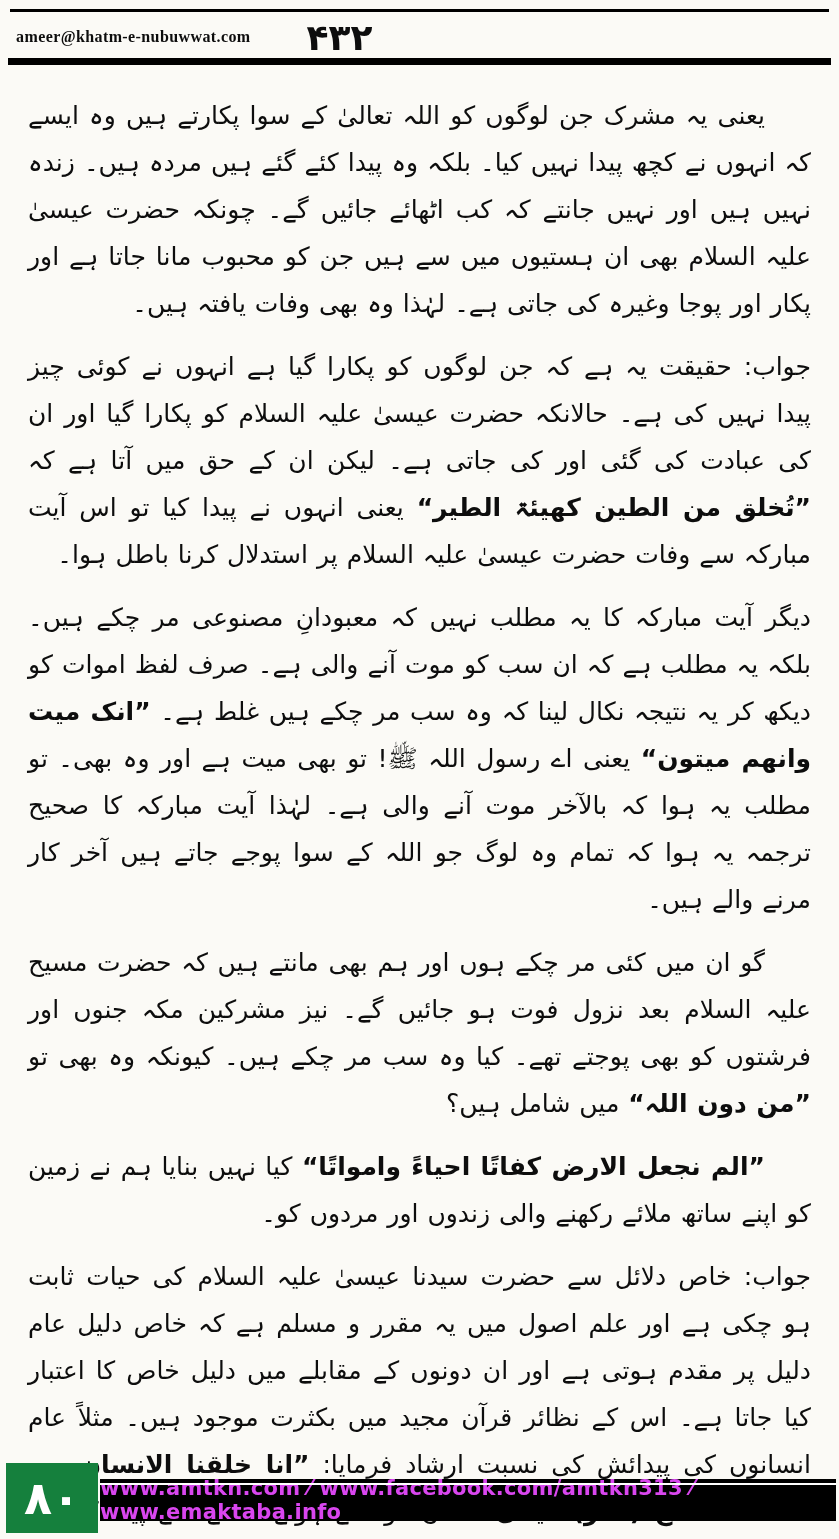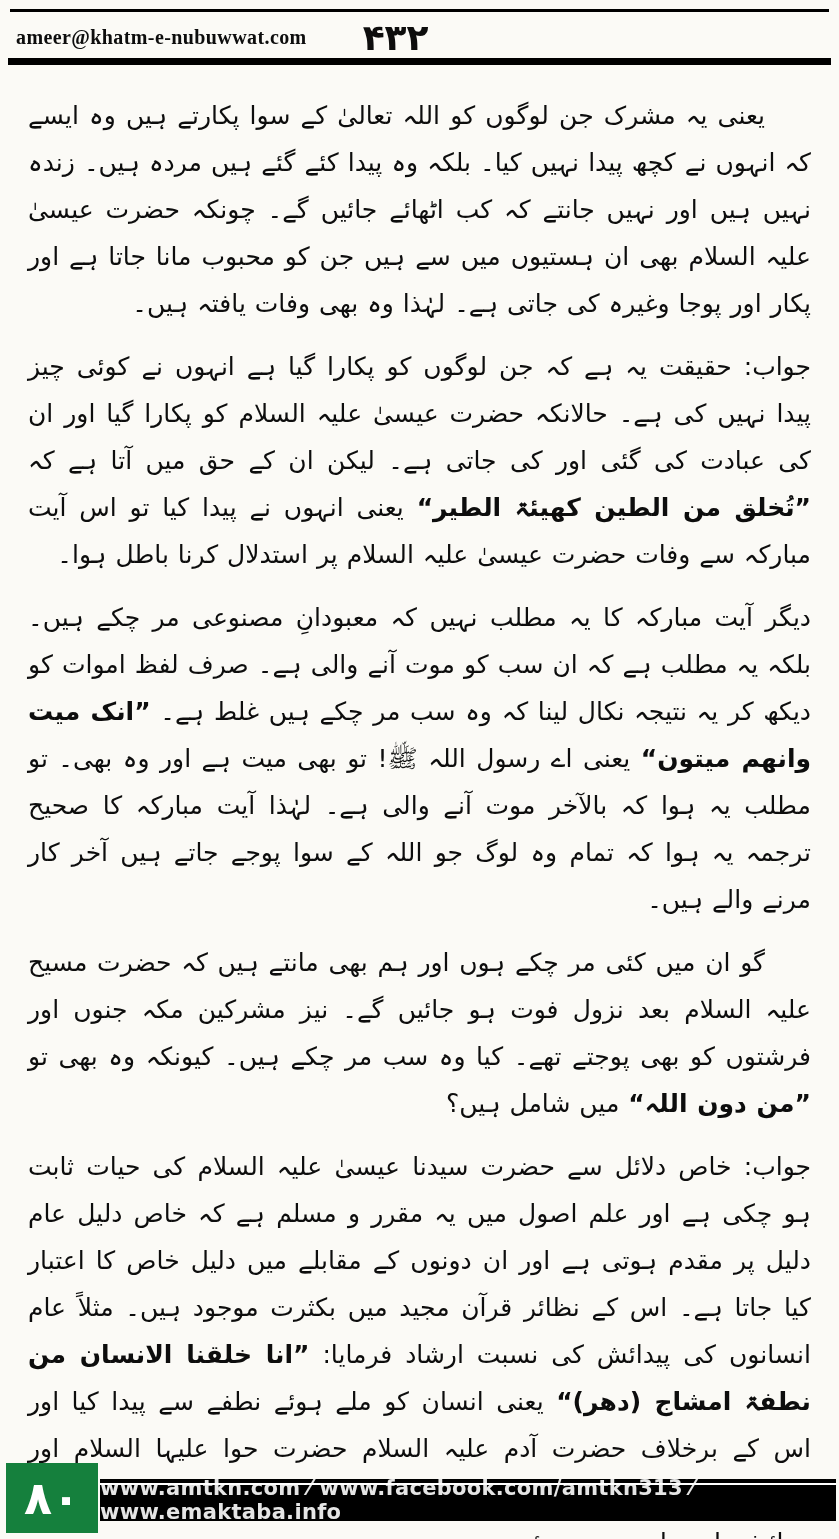--- a/index.html
+++ b/index.html
@@ -18,21 +18,21 @@
     height:3px; background:#000;
   }
   .header {
     position:absolute; top:16px; left:16px; right:14px;
     height:42px;
     display:flex; align-items:center;
     direction:ltr;
   }
   .email {
     font-family:"Liberation Serif","DejaVu Serif",serif;
-    font-weight:700; font-size:20px; letter-spacing:.4px;
+    font-weight:700; font-size:16px; letter-spacing:.4px;
   }
   .pagenum-top {
     font-size:36px; font-weight:700;
     margin-left:56px;
   }
   .book-title {
     margin-left:auto;
     font-size:21px; font-weight:600;
     direction:rtl;
   }
@@ -62,21 +62,21 @@
   }
   .pagenum-box {
     position:absolute; left:6px; bottom:6px;
     width:92px; height:70px;
     background:#15803d; color:#fff;
     display:flex; align-items:center; justify-content:center;
     font-size:46px; font-weight:700;
   }
   .footer-bar {
     position:absolute; left:100px; right:3px; bottom:18px;
-    height:42px; background:#000; color:#e5e5e5;
+    height:42px; background:#000; color:#d946ef;
     display:flex; align-items:center; justify-content:center;
     font-size:21px; font-weight:700;
     letter-spacing:.3px;
   }
   .footer-bar::before {
     content:""; position:absolute; top:4px; left:0; right:0;
     height:2px; background:#fff;
   }
 </style>
 </head>
@@ -97,20 +97,21 @@
 
     <p class="para indent">یعنی یہ مشرک جن لوگوں کو اللہ تعالیٰ کے سوا پکارتے ہیں وہ ایسے کہ انہوں نے کچھ پیدا نہیں کیا۔ بلکہ وہ پیدا کئے گئے ہیں مردہ ہیں۔ زندہ نہیں ہیں اور نہیں جانتے کہ کب اٹھائے جائیں گے۔ چونکہ حضرت عیسیٰ علیہ السلام بھی ان ہستیوں میں سے ہیں جن کو محبوب مانا جاتا ہے اور پکار اور پوجا وغیرہ کی جاتی ہے۔ لہٰذا وہ بھی وفات یافتہ ہیں۔</p>
 
     <p class="para"><span>جواب:   حقیقت یہ ہے کہ جن لوگوں کو پکارا گیا ہے انہوں نے کوئی چیز پیدا نہیں کی ہے۔ حالانکہ حضرت عیسیٰ علیہ السلام کو پکارا گیا اور ان کی عبادت کی گئی اور کی جاتی ہے۔ لیکن ان کے حق میں آتا ہے کہ </span><span class="q">”تُخلق من الطین کھیئۃ الطیر“</span><span> یعنی انہوں نے پیدا کیا تو اس آیت مبارکہ سے وفات حضرت عیسیٰ علیہ السلام پر استدلال کرنا باطل ہوا۔</span></p>
 
     <p class="para"><span>دیگر آیت مبارکہ کا یہ مطلب نہیں کہ معبودانِ مصنوعی مر چکے ہیں۔ بلکہ یہ مطلب ہے کہ ان سب کو موت آنے والی ہے۔ صرف لفظ اموات کو دیکھ کر یہ نتیجہ نکال لینا کہ وہ سب مر چکے ہیں غلط ہے۔ </span><span class="q">”انک میت وانھم میتون“</span><span> یعنی اے رسول اللہ ﷺ! تو بھی میت ہے اور وہ بھی۔ تو مطلب یہ ہوا کہ بالآخر موت آنے والی ہے۔ لہٰذا آیت مبارکہ کا صحیح ترجمہ یہ ہوا کہ تمام وہ لوگ جو اللہ کے سوا پوجے جاتے ہیں آخر کار مرنے والے ہیں۔</span></p>
 
     <p class="para indent"><span>گو ان میں کئی مر چکے ہوں اور ہم بھی مانتے ہیں کہ حضرت مسیح علیہ السلام بعد نزول فوت ہو جائیں گے۔ نیز مشرکین مکہ جنوں اور فرشتوں کو بھی پوجتے تھے۔ کیا وہ سب مر چکے ہیں۔ کیونکہ وہ بھی تو </span><span class="q">”من دون اللہ“</span><span> میں شامل ہیں؟</span></p>
 
 
+    <p class="para indent"><span class="q">”الم نجعل الارض کفاتًا احیاءً وامواتًا“</span><span> کیا نہیں بنایا ہم نے زمین کو اپنے ساتھ ملائے رکھنے والی زندوں اور مردوں کو۔</span></p>
 
     <p class="para"><span>جواب:   خاص دلائل سے حضرت سیدنا عیسیٰ علیہ السلام کی حیات ثابت ہو چکی ہے اور علم اصول میں یہ مقرر و مسلم ہے کہ خاص دلیل عام دلیل پر مقدم ہوتی ہے اور ان دونوں کے مقابلے میں دلیل خاص کا اعتبار کیا جاتا ہے۔ اس کے نظائر قرآن مجید میں بکثرت موجود ہیں۔ مثلاً عام انسانوں کی پیدائش کی نسبت ارشاد فرمایا: </span><span class="q">”انا خلقنا الانسان من نطفۃ امشاج (دھر)“</span><span> یعنی انسان کو ملے ہوئے نطفے سے پیدا کیا اور اس کے برخلاف حضرت آدم علیہ السلام حضرت حوا علیہا السلام اور حضرت عیسیٰ علیہ السلام کی نسبت خاص دلائل سے معلوم ہے کہ ان کی پیدائش بایں طور نہیں ہوئی۔</span></p>
 
   </div>
 
   <div class="footer">
     <div class="pagenum-box">
       <span>۸۰</span>
     </div>
     <div class="footer-bar">

